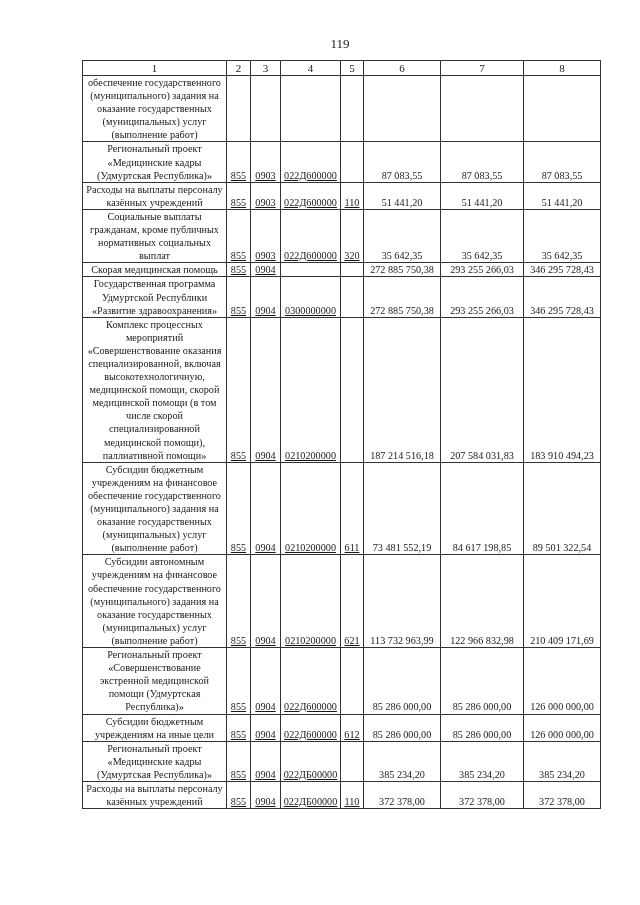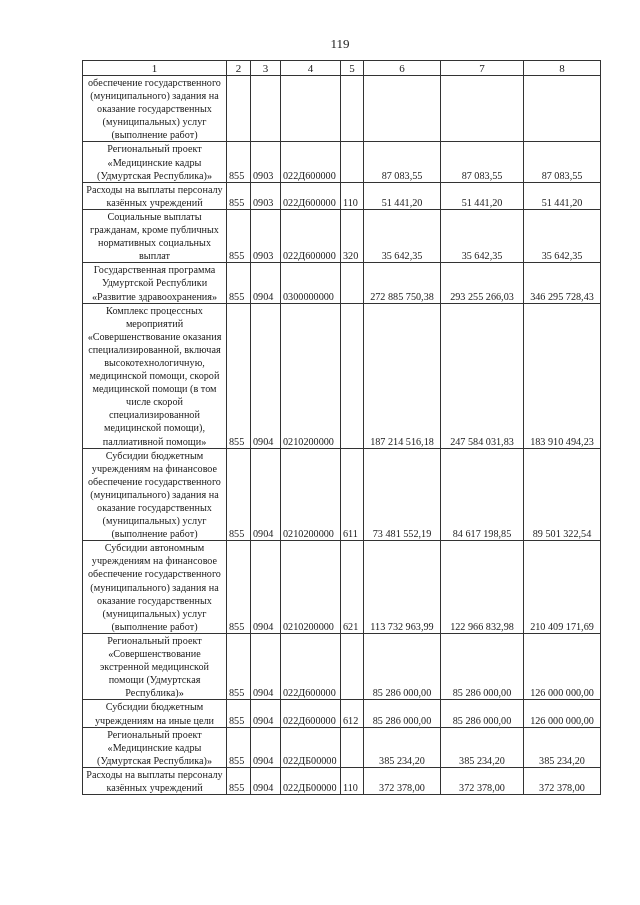--- a/index.html
+++ b/index.html
@@ -5,21 +5,21 @@
   html, body { margin: 0; padding: 0; background: #ffffff; }
   body { width: 640px; height: 905px; position: relative; overflow: hidden;
          font-family: "Liberation Serif", "DejaVu Serif", serif; color: #1a1a1a; }
   .page-number { position: absolute; top: 36px; left: 0; width: 680px; text-align: center;
                  font-size: 13px; }
   table.budget { position: absolute; left: 82px; top: 60px; border-collapse: collapse;
                  table-layout: fixed; width: 518px; font-size: 10.2px; line-height: 13.1px; }
   table.budget th, table.budget td { border: 1px solid #333; padding: 0 2px; vertical-align: bottom; }
   table.budget th { font-weight: normal; text-align: center; font-size: 11px; line-height: 14px; padding: 0; }
   td.name { text-align: center; padding-left: 2px; }
-  td.code { padding: 0 1px; }
+  td.code { text-align: center; padding: 0 1px; text-decoration: underline; }
   td.num { text-align: center; padding-right: 1px; }
   col.c1 { width: 144px; } col.c2 { width: 24px; } col.c3 { width: 30px; } col.c4 { width: 60px; }
   col.c5 { width: 23px; } col.c6 { width: 77px; } col.c7 { width: 83px; } col.c8 { width: 77px; }
 </style>
 </head>
 <body>
 
 <div class="page-number">119</div>
 
 <table class="budget">
@@ -83,40 +83,50 @@
     <td class="name">Социальные выплаты гражданам, кроме публичных нормативных социальных выплат</td>
     <td class="code">855</td>
     <td class="code">0903</td>
     <td class="code">022Д600000</td>
     <td class="code">320</td>
     <td class="num">35 642,35</td>
     <td class="num">35 642,35</td>
     <td class="num">35 642,35</td>
   </tr>
 
+  <tr>
+    <td class="name">Скорая медицинская помощь</td>
+    <td class="code">855</td>
+    <td class="code">0904</td>
+    <td class="code"></td>
+    <td class="code"></td>
+    <td class="num">272 885 750,38</td>
+    <td class="num">293 255 266,03</td>
+    <td class="num">346 295 728,43</td>
+  </tr>
 
   <tr>
     <td class="name">Государственная программа Удмуртской Республики «Развитие здравоохранения»</td>
     <td class="code">855</td>
     <td class="code">0904</td>
     <td class="code">0300000000</td>
     <td class="code"></td>
     <td class="num">272 885 750,38</td>
     <td class="num">293 255 266,03</td>
     <td class="num">346 295 728,43</td>
   </tr>
 
   <tr>
     <td class="name">Комплекс процессных мероприятий «Совершенствование оказания специализированной, включая высокотехнологичную, медицинской помощи, скорой медицинской помощи (в том числе скорой специализированной медицинской помощи), паллиативной помощи»</td>
     <td class="code">855</td>
     <td class="code">0904</td>
     <td class="code">0210200000</td>
     <td class="code"></td>
     <td class="num">187 214 516,18</td>
-    <td class="num">247 584 031,83</td>
+    <td class="num">207 584 031,83</td>
     <td class="num">183 910 494,23</td>
   </tr>
 
   <tr>
     <td class="name">Субсидии бюджетным учреждениям на финансовое обеспечение государственного (муниципального) задания на оказание государственных (муниципальных) услуг (выполнение работ)</td>
     <td class="code">855</td>
     <td class="code">0904</td>
     <td class="code">0210200000</td>
     <td class="code">611</td>
     <td class="num">73 481 552,19</td>

